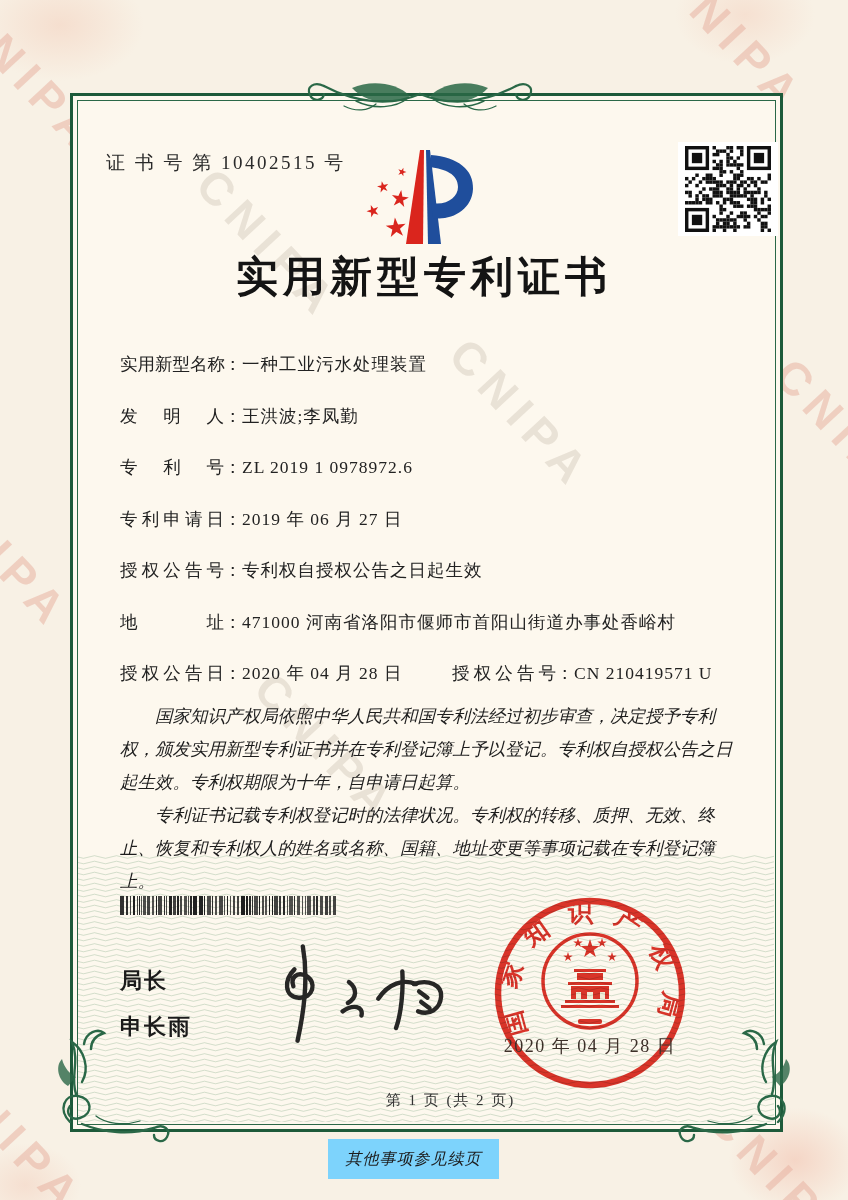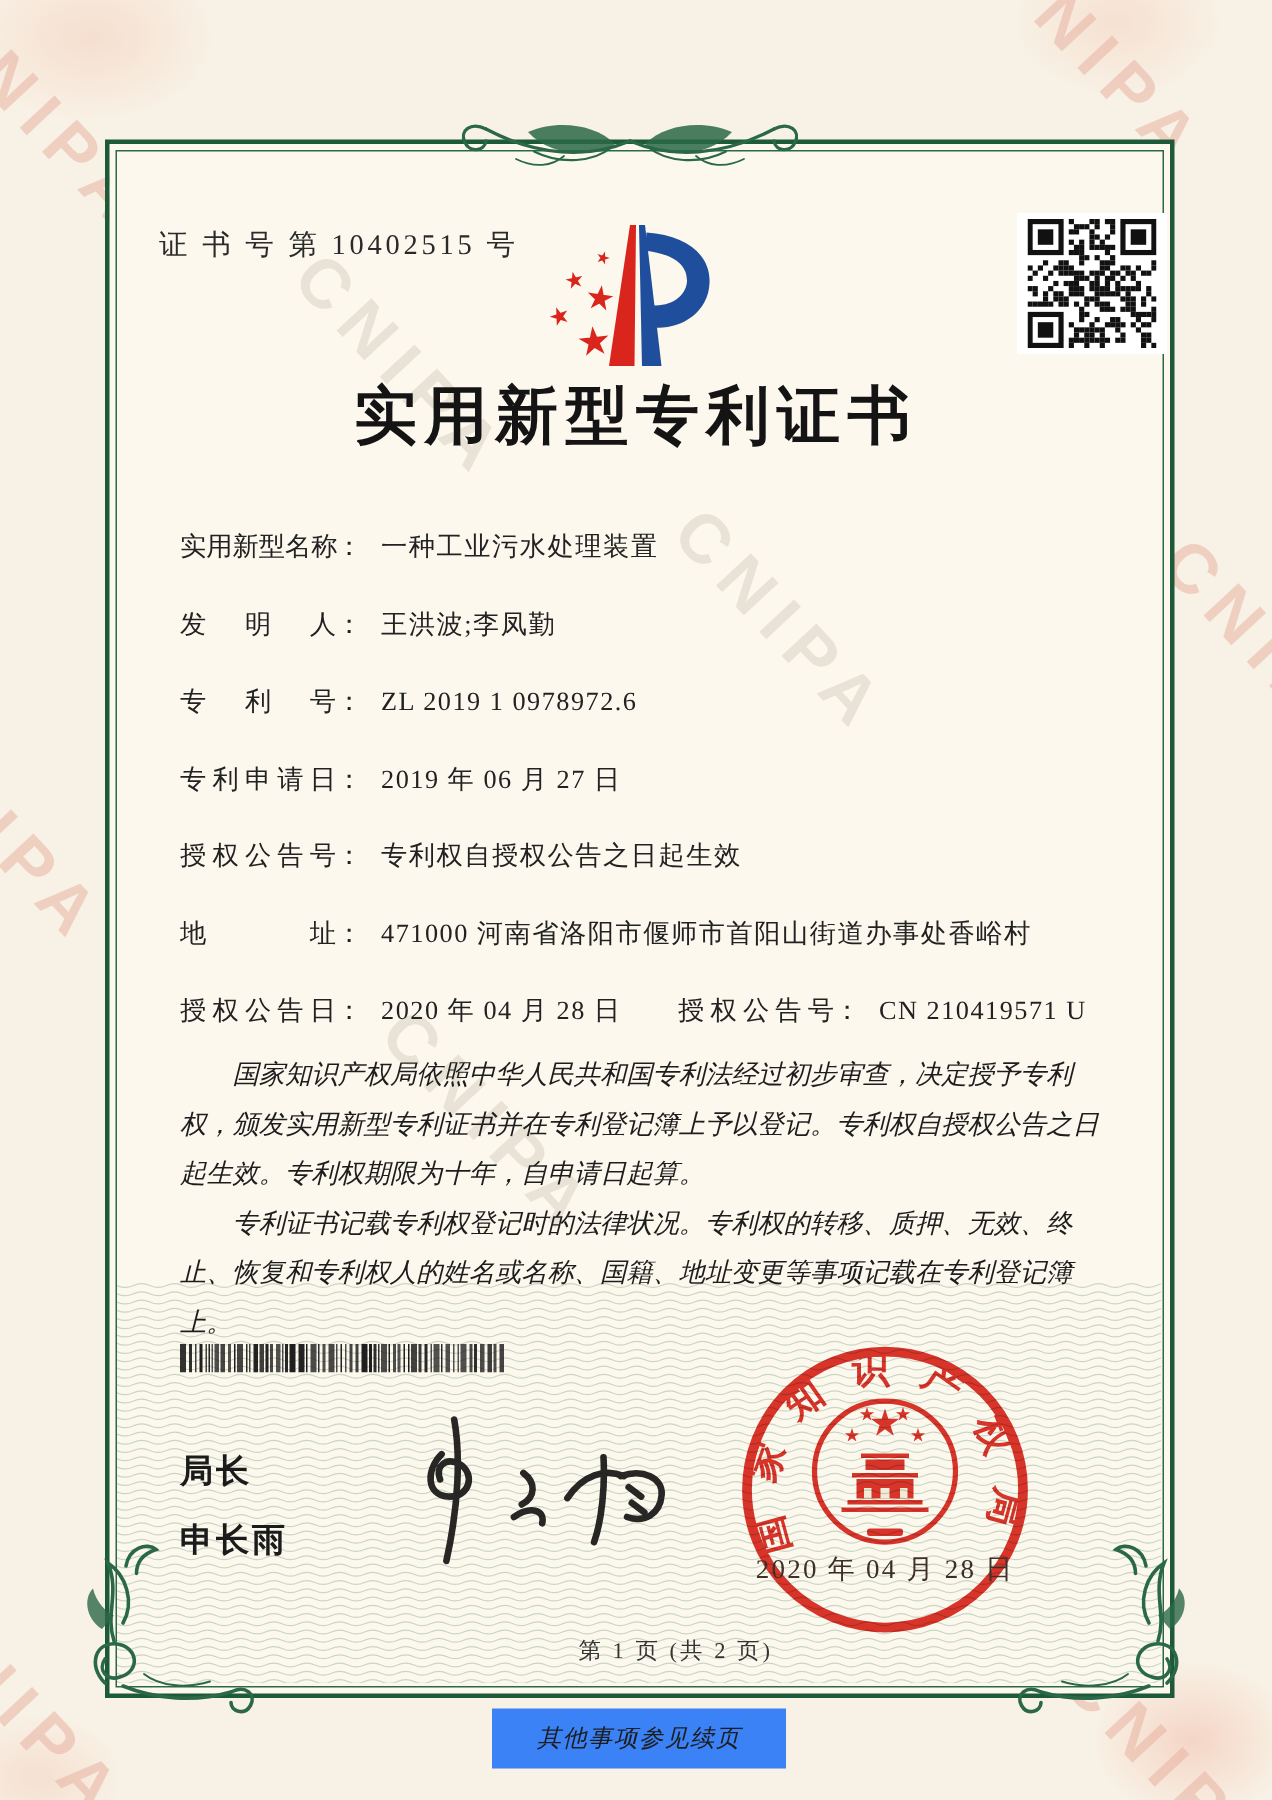--- a/index.html
+++ b/index.html
@@ -47,40 +47,40 @@
     font-size:42px;font-weight:700;color:#141414;letter-spacing:5px;
   }
   .fields{position:absolute;left:120px;top:352px;width:640px;font-size:17.5px;color:#222;}
   .frow{position:relative;height:22px;margin-bottom:29.5px;white-space:nowrap;}
   .flabel{
     display:inline-block;width:104px;vertical-align:top;
     text-align:justify;text-align-last:justify;text-justify:inter-character;
     letter-spacing:0;
   }
   .fcolon{display:inline-block;width:18px;}
-  .fvalue{letter-spacing:1px;margin-left:12px;}
+  .fvalue{letter-spacing:1px;}
   .pair2{position:absolute;left:332px;top:0;}
   .paras{
     position:absolute;left:120px;top:700px;width:614px;
     font-size:17.5px;line-height:33px;color:#1d1d1d;font-style:italic;
   }
   .paras p{margin:0;text-indent:2em;}
   .barcode{position:absolute;left:120px;top:896px;}
   .official{position:absolute;left:120px;top:966px;font-family:"Liberation Sans","DejaVu Sans",sans-serif;
     font-weight:700;font-size:22px;color:#1b1b1b;letter-spacing:2px;}
   .official div{margin-bottom:16px;}
   .signature{position:absolute;left:246px;top:938px;}
   .seal{position:absolute;left:490px;top:893px;mix-blend-mode:multiply;opacity:.93;}
   .page-foot{
     position:absolute;left:70px;top:1091px;width:707px;text-align:center;
     font-size:15px;color:#333;letter-spacing:2px;margin-left:27px;
   }
   .note-strip{
-    position:absolute;left:328px;top:1139px;width:196px;height:40px;
-    background:#3b82f6;display:flex;align-items:center;justify-content:center;
+    position:absolute;left:328px;top:1139px;width:171px;height:40px;
+    background:#7dd3fc;display:flex;align-items:center;justify-content:center;
     font-size:16px;color:#1d1d1d;font-style:italic;letter-spacing:1px;
   }
   svg text{font-family:"Liberation Serif","DejaVu Serif",serif;}
 </style>
 </head>
 <body>
 
 <span class="wm wm-margin" style="left:-15px;top:-8px">CNIPA</span>
 <span class="wm wm-margin" style="left:690px;top:-48px">CNIPA</span>
 <span class="wm wm-margin" style="left:803px;top:348px">CNIPA</span>

